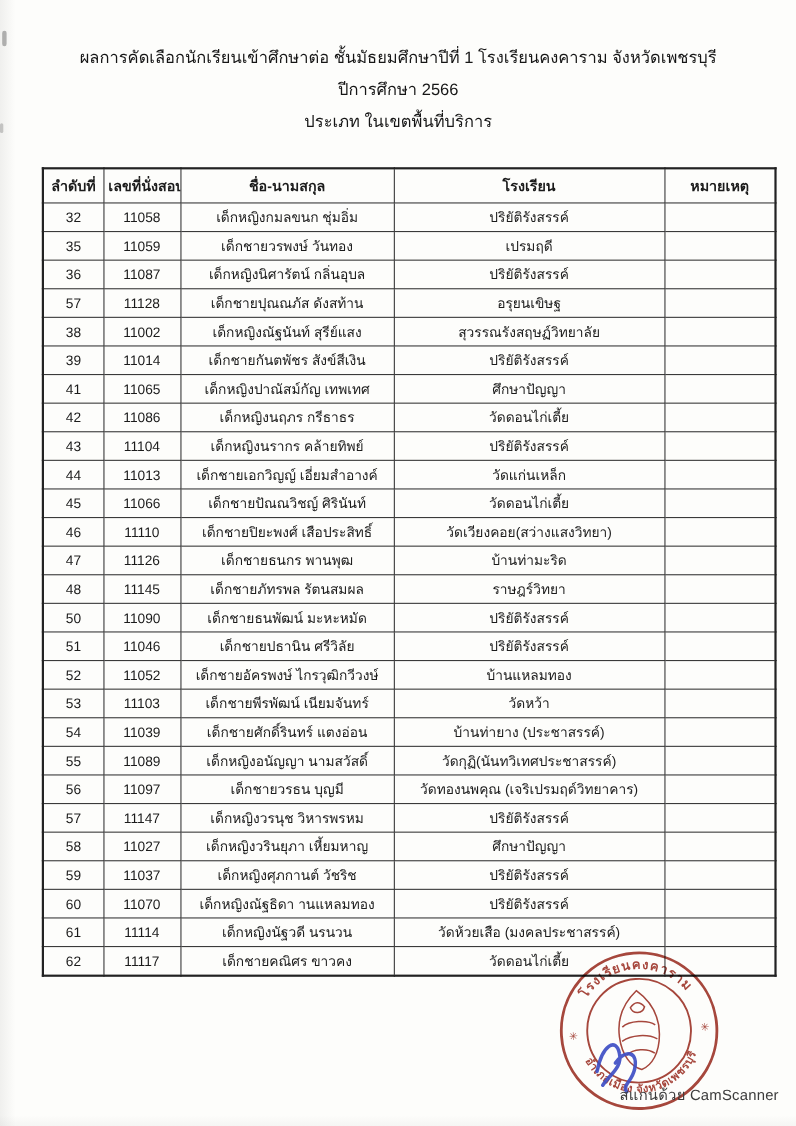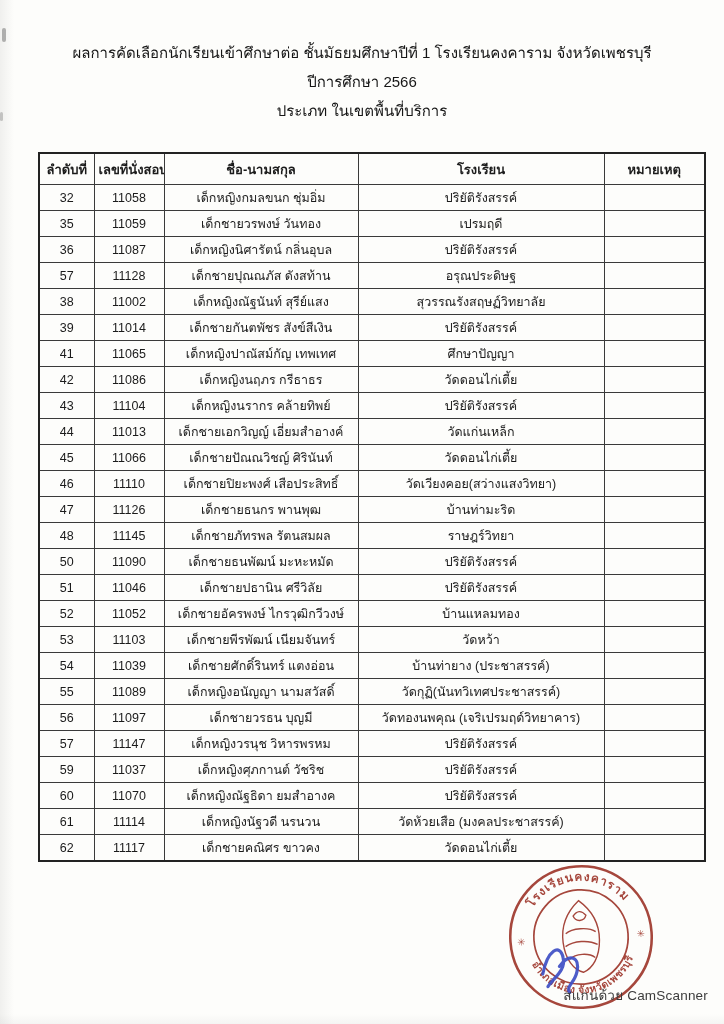--- a/index.html
+++ b/index.html
@@ -103,21 +103,21 @@
     <td>11087</td>
     <td class="left">เด็กหญิงนิศารัตน์ กลิ่นอุบล</td>
     <td class="left">ปริยัติรังสรรค์</td>
     <td></td>
   </tr>
 
   <tr>
     <td>57</td>
     <td>11128</td>
     <td class="left">เด็กชายปุณณภัส ดังสท้าน</td>
-    <td class="left">อรุณประดิษฐ</td>
+    <td class="left">อรุยนเขิษฐ</td>
     <td></td>
   </tr>
 
   <tr>
     <td>38</td>
     <td>11002</td>
     <td class="left">เด็กหญิงณัฐนันท์ สุรีย์แสง</td>
     <td class="left">สุวรรณรังสฤษฏ์วิทยาลัย</td>
     <td></td>
   </tr>
@@ -253,33 +253,40 @@
   </tr>
 
   <tr>
     <td>57</td>
     <td>11147</td>
     <td class="left">เด็กหญิงวรนุช วิหารพรหม</td>
     <td class="left">ปริยัติรังสรรค์</td>
     <td></td>
   </tr>
 
+  <tr>
+    <td>58</td>
+    <td>11027</td>
+    <td class="left">เด็กหญิงวรินยุภา เหี้ยมหาญ</td>
+    <td class="left">ศึกษาปัญญา</td>
+    <td></td>
+  </tr>
 
   <tr>
     <td>59</td>
     <td>11037</td>
     <td class="left">เด็กหญิงศุภกานต์ วัชริช</td>
     <td class="left">ปริยัติรังสรรค์</td>
     <td></td>
   </tr>
 
   <tr>
     <td>60</td>
     <td>11070</td>
-    <td class="left">เด็กหญิงณัฐธิดา ยมสำอางค</td>
+    <td class="left">เด็กหญิงณัฐธิดา านแหลมทอง</td>
     <td class="left">ปริยัติรังสรรค์</td>
     <td></td>
   </tr>
 
   <tr>
     <td>61</td>
     <td>11114</td>
     <td class="left">เด็กหญิงนัฐวดี นรนวน</td>
     <td class="left">วัดห้วยเสือ (มงคลประชาสรรค์)</td>
     <td></td>

